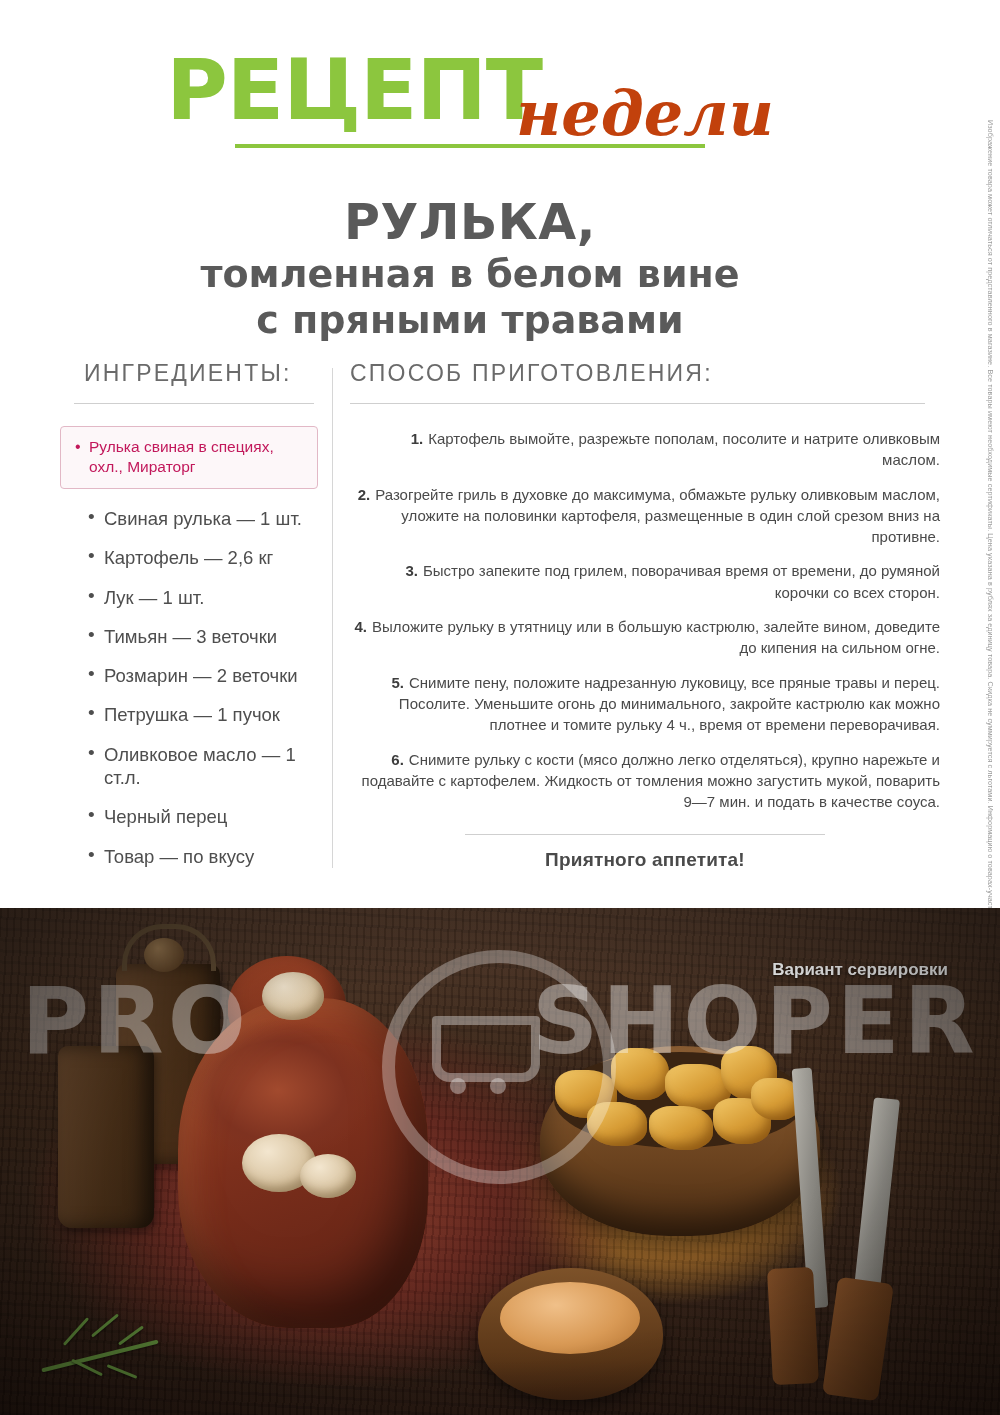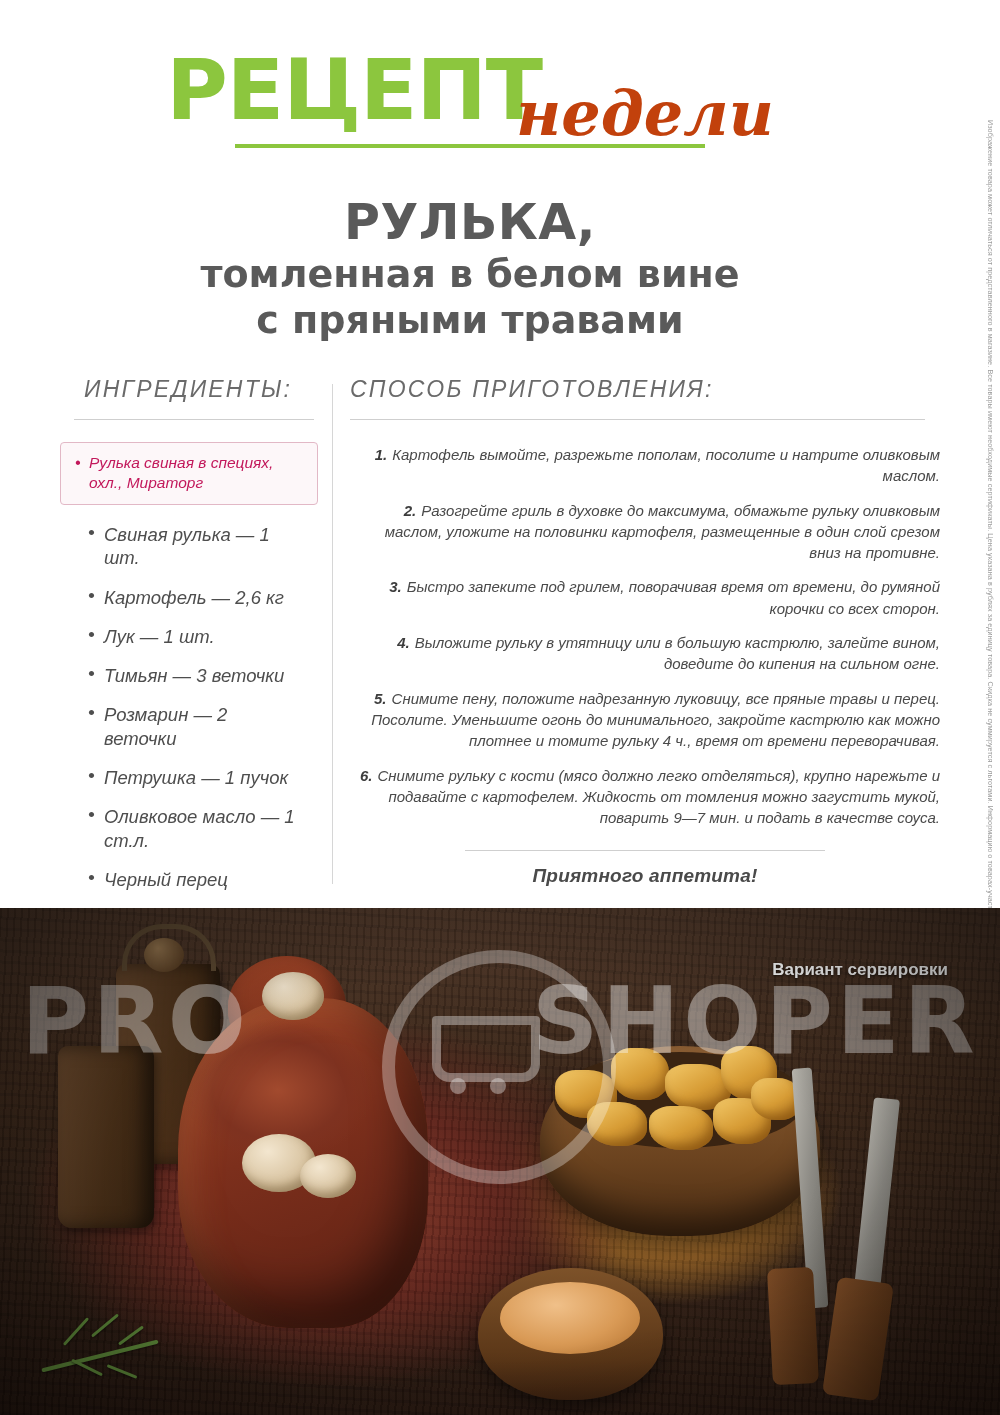--- a/index.html
+++ b/index.html
@@ -78,25 +78,24 @@
     letter-spacing: 0.5px;
   }
   .dish-line-2, .dish-line-3 {
     font-size: 38px;
     line-height: 1.22;
   }
 
   
   .columns {
     position: absolute;
-    top: 376px;
+    top: 360px;
     left: 60px;
     width: 880px;
     height: 520px;
-    font-style: italic;
   }
   .col-left {
     position: absolute;
     left: 0;
     top: 0;
     width: 258px;
   }
   .col-divider {
     position: absolute;
     left: 272px;

